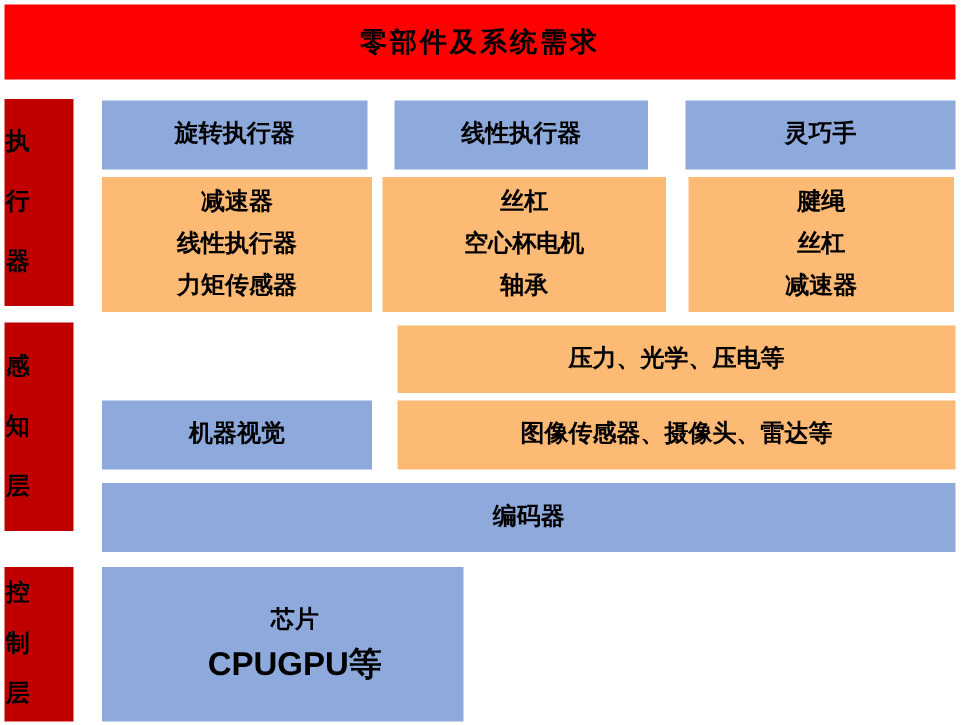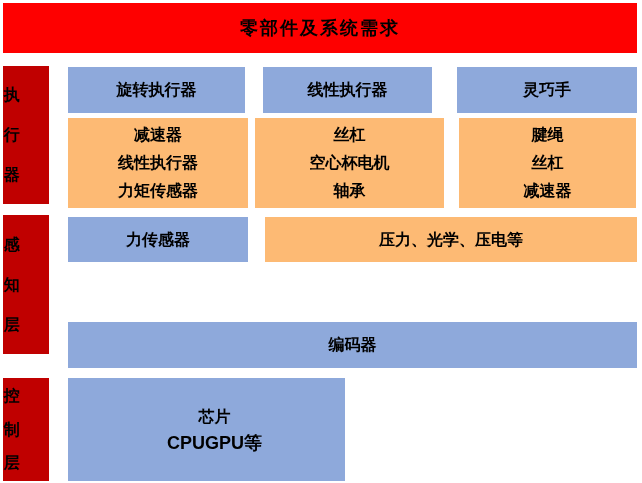--- a/index.html
+++ b/index.html
@@ -32,21 +32,21 @@
   .box{
     display:flex;flex-direction:column;align-items:center;justify-content:center;
     text-align:center;
     font-size:16px;font-weight:bold;
     line-height:1.75;
   }
   .blue-med{background:#8ea9db;}
   .blue-light{background:#fdba74;}
   .chip-sub{
     font-family:"Liberation Sans", sans-serif;
-    font-size:18px;font-weight:bold;
+    font-size:22px;font-weight:bold;
     line-height:1.4;
   }
 </style>
 </head>
 <body>
 
 <div class="canvas">
 
   <div class="abs banner" style="left:3px;top:3px;width:634px;height:50px;">
     <span>零部件及系统需求</span>
@@ -81,28 +81,31 @@
     <span>丝杠</span>
     <span>空心杯电机</span>
     <span>轴承</span>
   </div>
   <div class="abs box blue-light" style="left:459px;top:118px;width:177px;height:90px;">
     <span>腱绳</span>
     <span>丝杠</span>
     <span>减速器</span>
   </div>
 
-  <div class="abs box blue-med" style="left:68px;top:217px;width:180px;height:45px;">
-    <span>力传感器</span>
-  </div>
   <div class="abs box blue-light" style="left:265px;top:217px;width:372px;height:45px;">
     <span>压力、光学、压电等</span>
+  </div>
+  <div class="abs box blue-med" style="left:68px;top:267px;width:180px;height:46px;">
+    <span>机器视觉</span>
+  </div>
+  <div class="abs box blue-light" style="left:265px;top:267px;width:372px;height:46px;">
+    <span>图像传感器、摄像头、雷达等</span>
   </div>
   <div class="abs box blue-med" style="left:68px;top:322px;width:569px;height:46px;">
     <span>编码器</span>
   </div>
 
-  <div class="abs box blue-med" style="left:68px;top:378px;width:277px;height:103px;padding-left:16px;">
+  <div class="abs box blue-med" style="left:68px;top:378px;width:241px;height:103px;padding-left:16px;">
     <span>芯片</span>
     <span class="chip-sub">CPUGPU等</span>
   </div>
 
 </div>
 
 </body></html>

